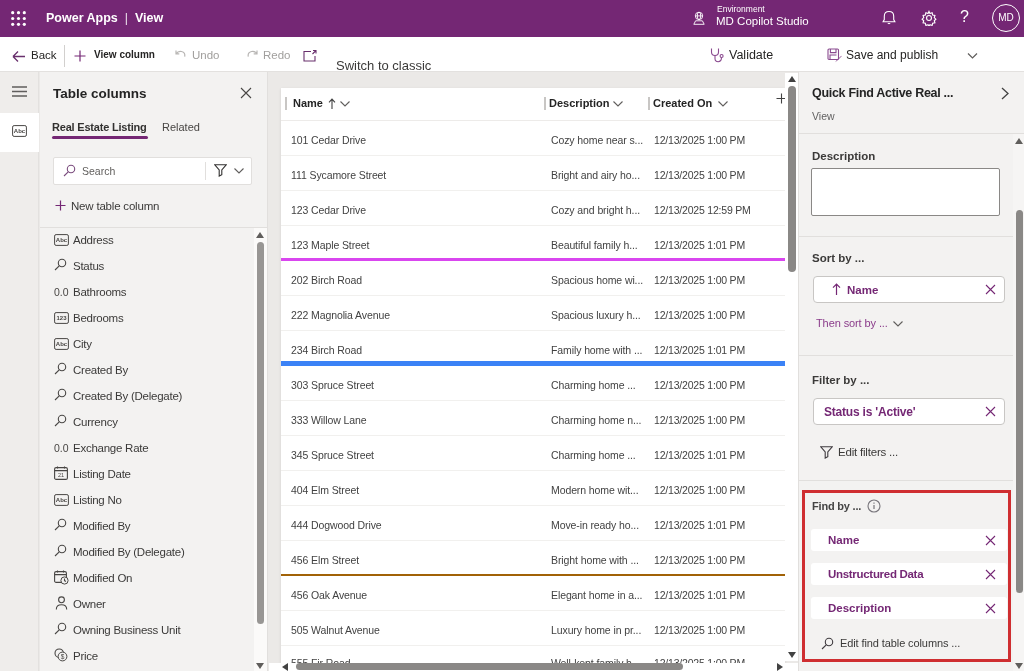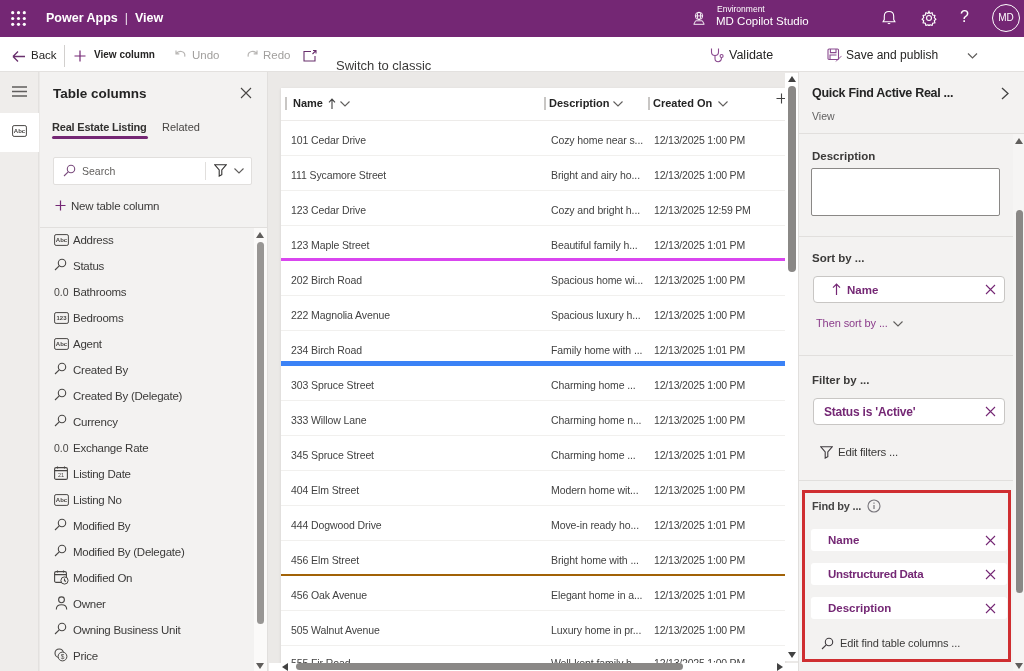--- a/index.html
+++ b/index.html
@@ -164,21 +164,21 @@
       <div class="abs txt" style="left:73px;top:286px;font-size:11.5px;letter-spacing:-0.25px;color:#3b3a39;">Bathrooms</div>
       <div class="abs" style="left:53px;top:310px;width:16px;height:16px;text-align:center;"><svg width="15" height="12" viewBox="0 0 15 12" style="margin-top:1px">
           <rect x="0.6" y="0.6" width="13.8" height="10.8" rx="1.5" fill="none" stroke="#484644" stroke-width="1"></rect>
           <text x="7.5" y="8.3" font-size="6" font-weight="bold" text-anchor="middle" fill="#484644" font-family="Liberation Sans,sans-serif">123</text>
         </svg></div>
       <div class="abs txt" style="left:73px;top:312px;font-size:11.5px;letter-spacing:-0.25px;color:#3b3a39;">Bedrooms</div>
       <div class="abs" style="left:53px;top:336px;width:16px;height:16px;text-align:center;"><svg width="15" height="12" viewBox="0 0 15 12" style="margin-top:1px">
           <rect x="0.6" y="0.6" width="13.8" height="10.8" rx="1.5" fill="none" stroke="#484644" stroke-width="1"></rect>
           <text x="7.5" y="8.3" font-size="6" font-weight="bold" text-anchor="middle" fill="#484644" font-family="Liberation Sans,sans-serif">Abc</text>
         </svg></div>
-      <div class="abs txt" style="left:73px;top:338px;font-size:11.5px;letter-spacing:-0.25px;color:#3b3a39;">Agent</div>
+      <div class="abs txt" style="left:73px;top:338px;font-size:11.5px;letter-spacing:-0.25px;color:#3b3a39;">City</div>
       <div class="abs" style="left:53px;top:362px;width:16px;height:16px;text-align:center;"><svg width="14" height="14" viewBox="0 0 14 14">
           <circle cx="8" cy="5" r="3.7" stroke="#484644" stroke-width="1.1" fill="none"></circle>
           <path d="M5.2 7.8 L1 12" stroke="#484644" stroke-width="1.1" fill="none"></path>
         </svg></div>
       <div class="abs txt" style="left:73px;top:364px;font-size:11.5px;letter-spacing:-0.25px;color:#3b3a39;">Created By</div>
       <div class="abs" style="left:53px;top:388px;width:16px;height:16px;text-align:center;"><svg width="14" height="14" viewBox="0 0 14 14">
           <circle cx="8" cy="5" r="3.7" stroke="#484644" stroke-width="1.1" fill="none"></circle>
           <path d="M5.2 7.8 L1 12" stroke="#484644" stroke-width="1.1" fill="none"></path>
         </svg></div>
       <div class="abs txt" style="left:73px;top:390px;font-size:11.5px;letter-spacing:-0.25px;color:#3b3a39;">Created By (Delegate)</div>

